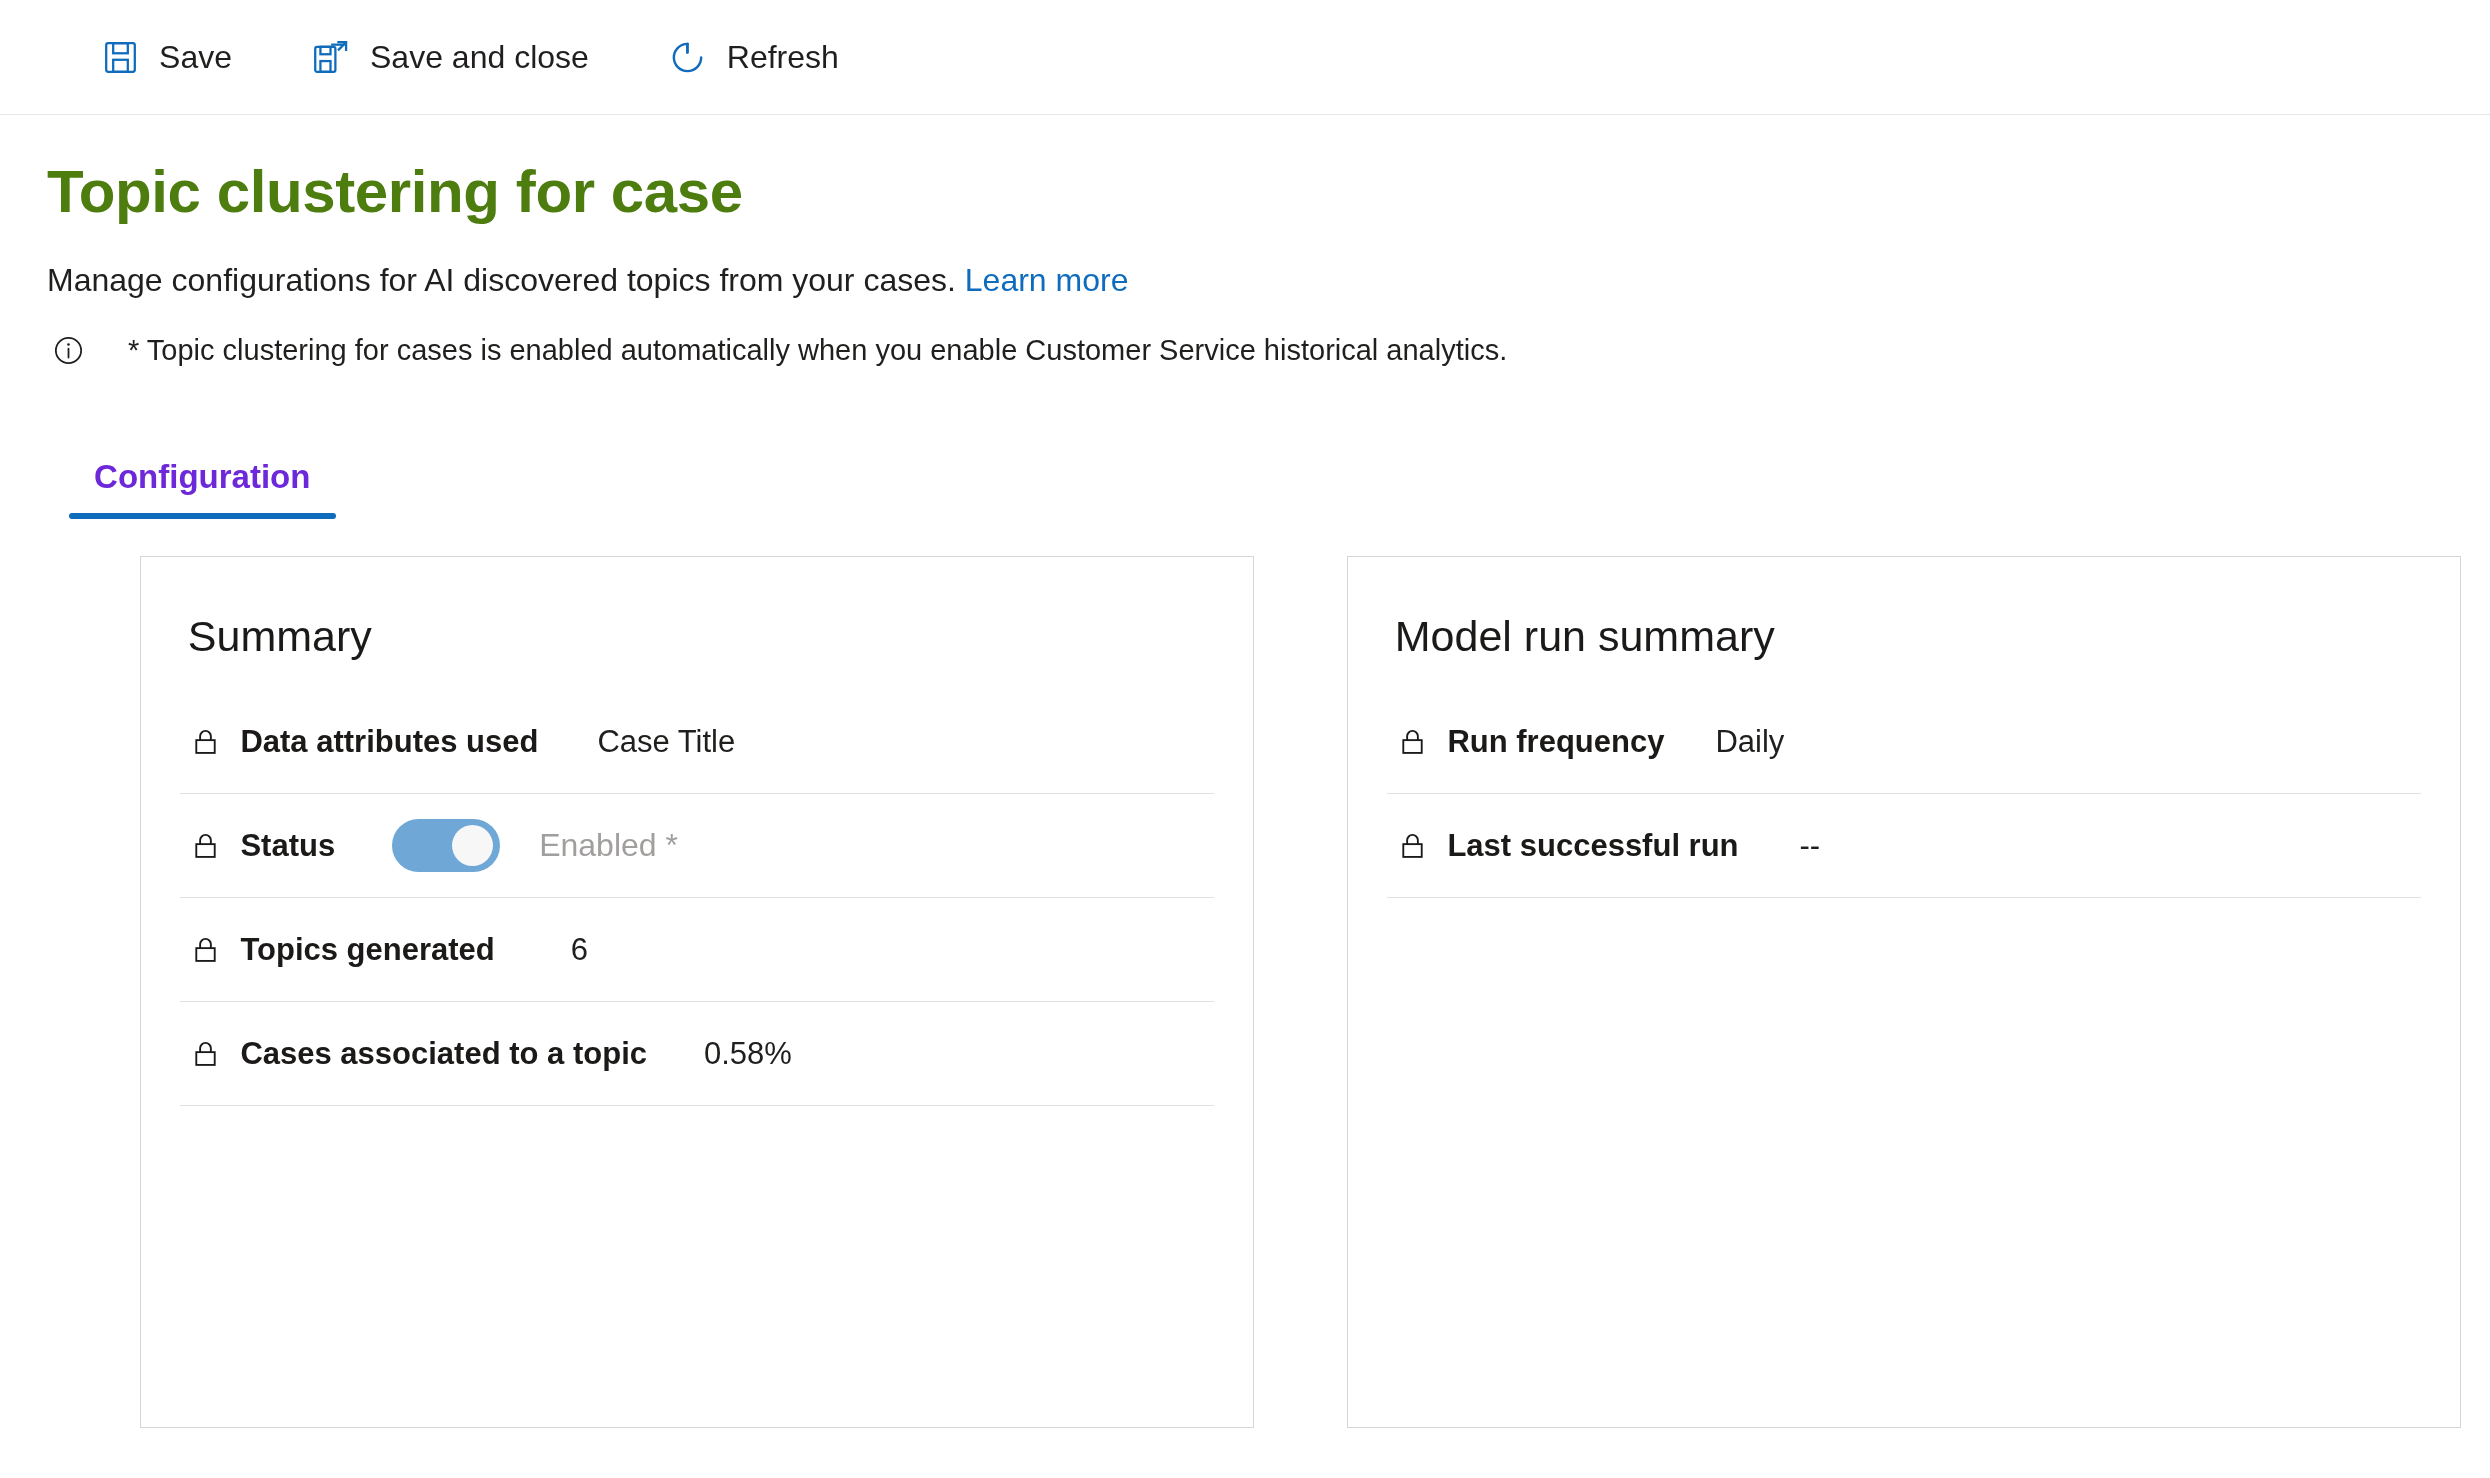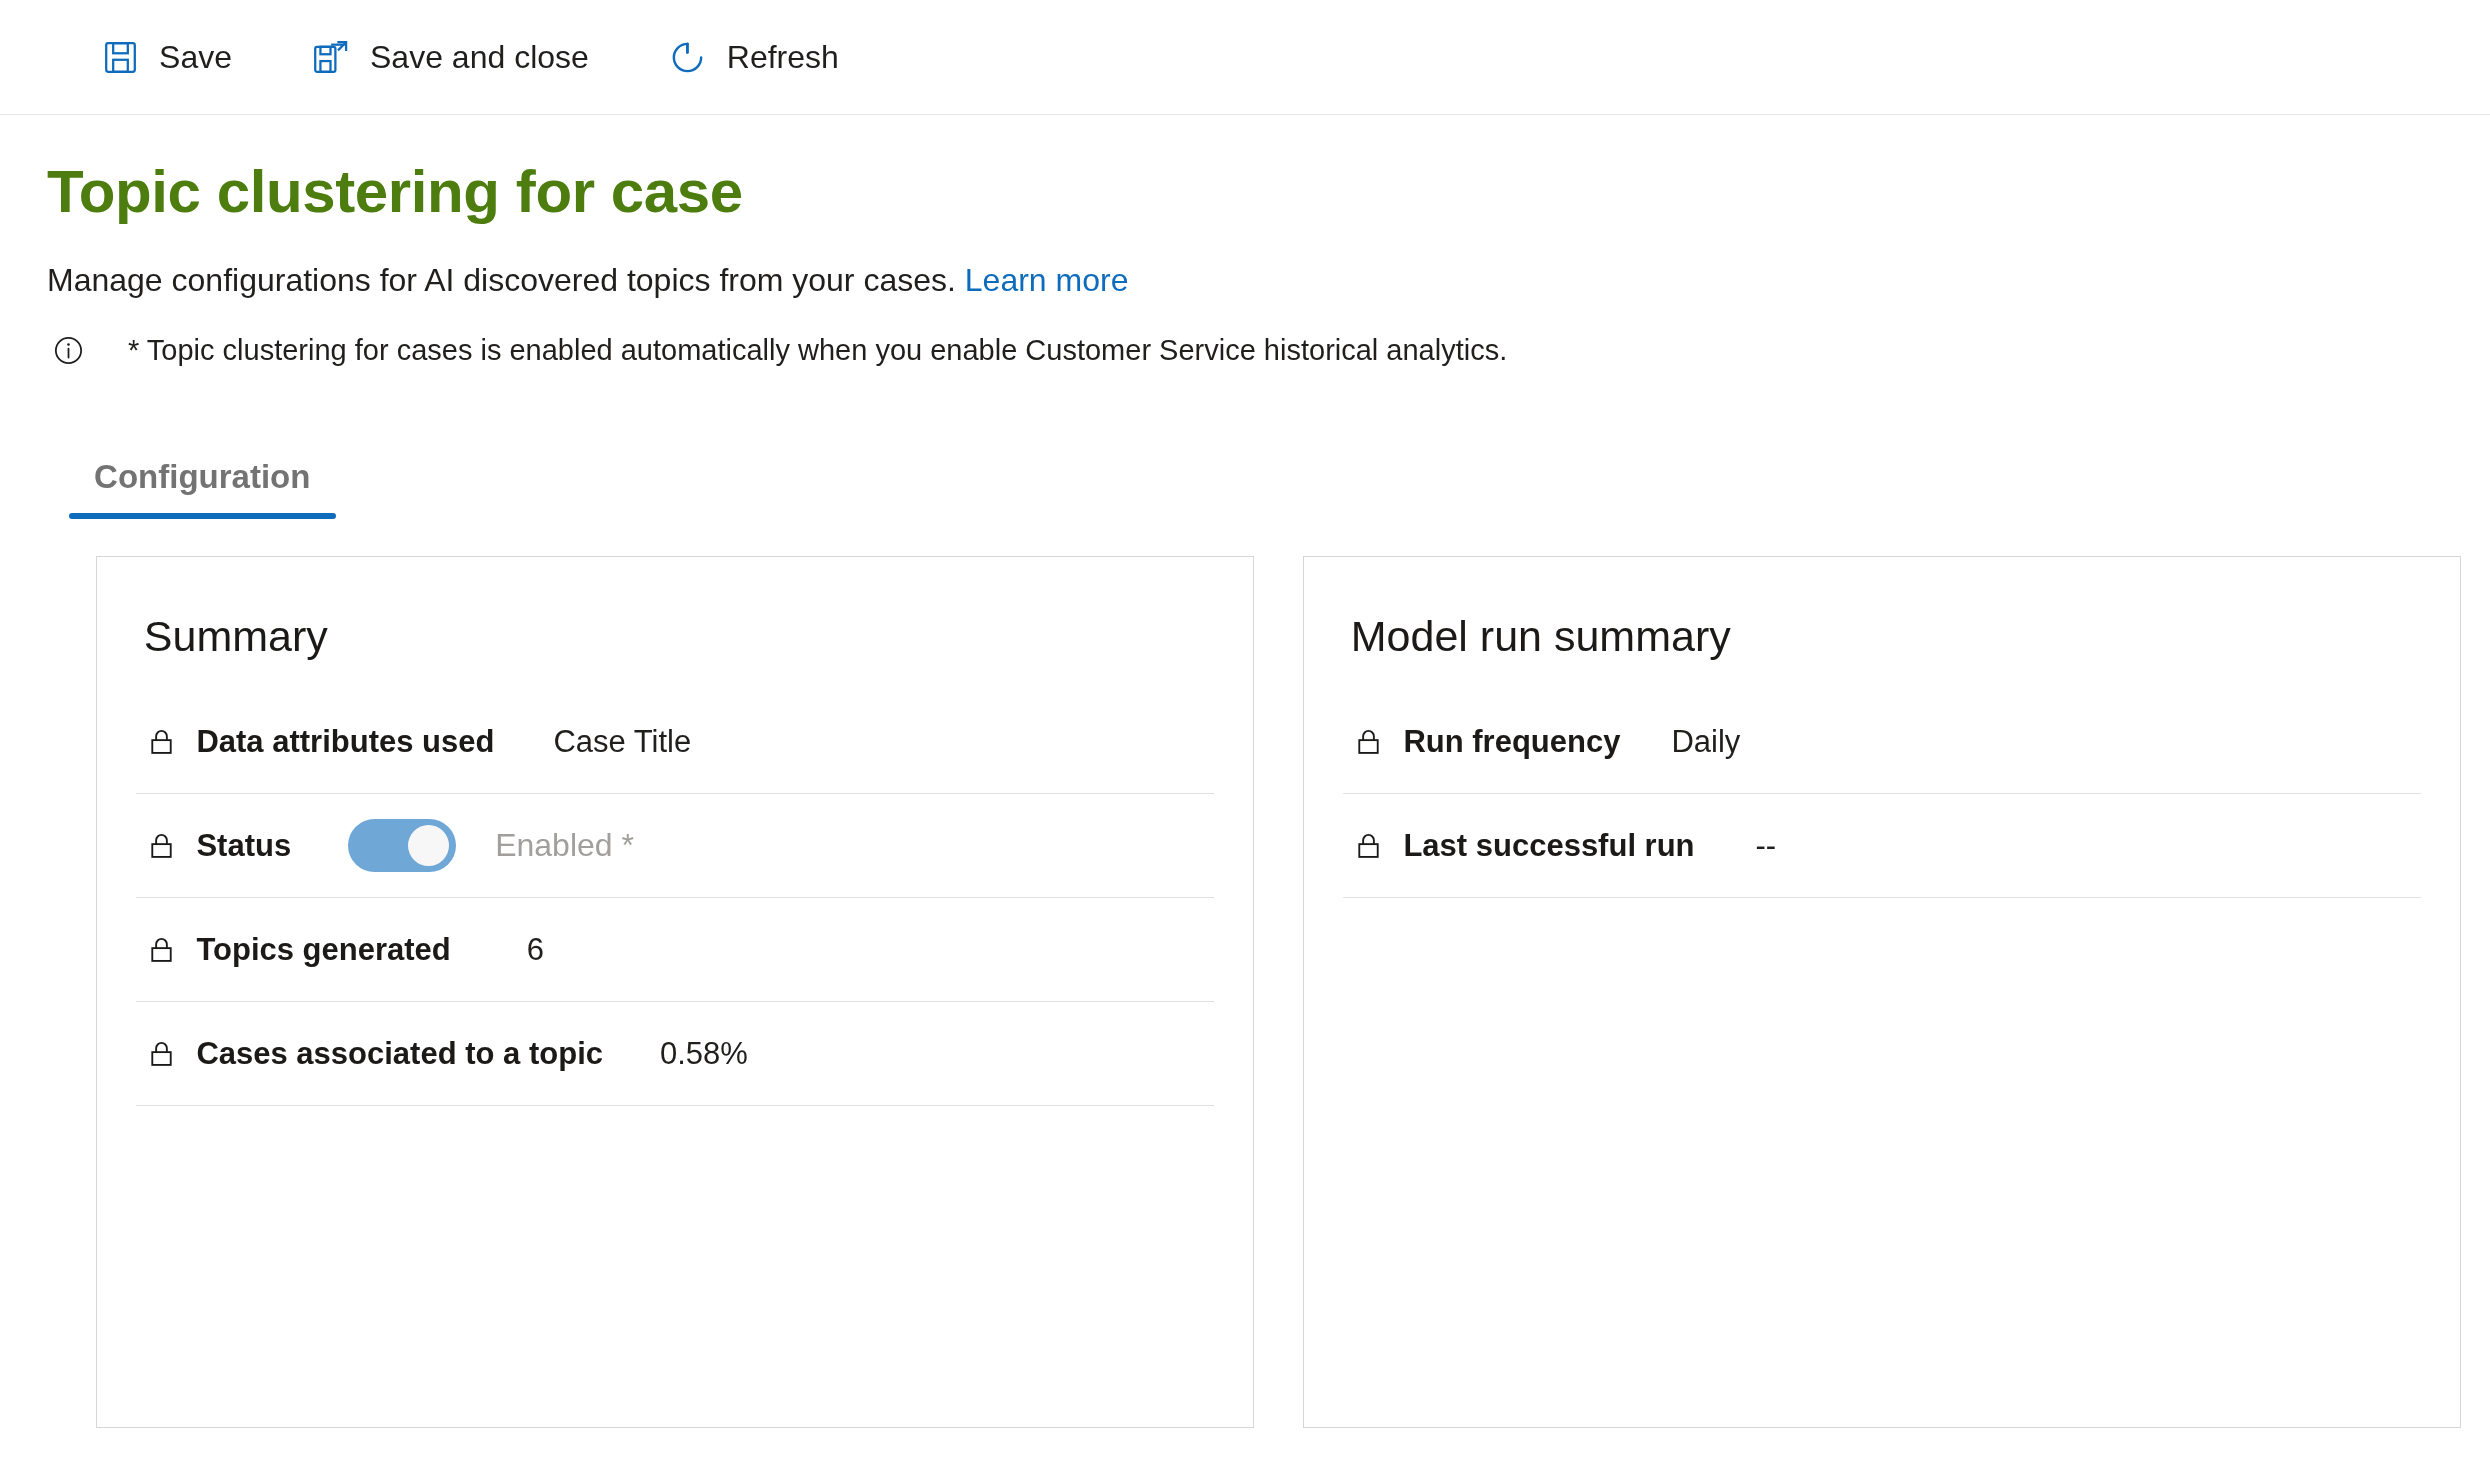--- a/index.html
+++ b/index.html
@@ -104,21 +104,21 @@
   .tabs {
     margin-top: 61px;
     display: flex;
     align-items: flex-end;
     height: 90px;
     padding-left: 21.6px;
   }
   .tab {
     position: relative;
     font-size: 33px;
-    color: #737373;
+    color: #6d28d9;
     padding: 0 25.5px 25.5px 25.5px;
     cursor: pointer;
     line-height: 1;
   }
   .tab.active { font-weight: 600; }
   .tab.active::after {
     content: "";
     position: absolute;
     left: 0;
     right: 0;
@@ -134,20 +134,21 @@
     gap: 49px;
     padding: 37px 30px 0 49px;
   }
   .card {
     box-sizing: border-box;
     border: 1px solid #d6d6d6;
     background: #ffffff;
     width: 1181px;
     height: 872px;
     padding: 37px 39px 0 39px;
+    margin-left: 44px;
   }
   .card-title {
     font-size: 43px;
     font-weight: 400;
     color: #1b1a19;
     margin: 19.6px 0 0 7.8px;
     line-height: 1.1;
   }
   .rows { margin-top: 29px; }
   .row {

